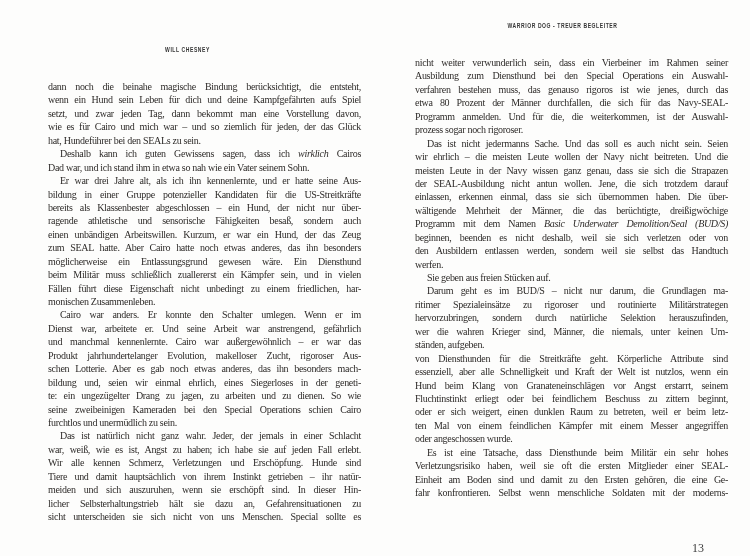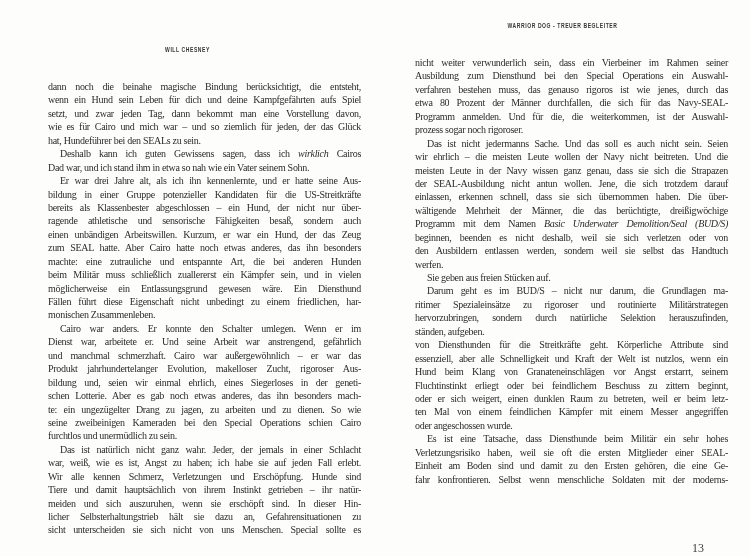--- a/index.html
+++ b/index.html
@@ -66,31 +66,30 @@
         <div class="line"><span>wie es für Cairo und mich war – und so ziemlich für jeden, der das Glück</span></div>
         <div class="line noj"><span>hat, Hundeführer bei den SEALs zu sein.</span></div>
         <div class="line ind"><span>Deshalb kann ich guten Gewissens sagen, dass ich </span><span class="em">wirklich</span><span> Cairos</span></div>
         <div class="line noj"><span>Dad war, und ich stand ihm in etwa so nah wie ein Vater seinem Sohn.</span></div>
         <div class="line ind"><span>Er war drei Jahre alt, als ich ihn kennenlernte, und er hatte seine Aus-</span></div>
         <div class="line"><span>bildung in einer Gruppe potenzieller Kandidaten für die US-Streitkräfte</span></div>
         <div class="line"><span>bereits als Klassenbester abgeschlossen – ein Hund, der nicht nur über-</span></div>
         <div class="line"><span>ragende athletische und sensorische Fähigkeiten besaß, sondern auch</span></div>
         <div class="line"><span>einen unbändigen Arbeitswillen. Kurzum, er war ein Hund, der das Zeug</span></div>
         <div class="line"><span>zum SEAL hatte. Aber Cairo hatte noch etwas anderes, das ihn besonders</span></div>
-        <div class="line"><span>machte: eine zutrauliche und entspannte Art, die bei anderen Hunden</span></div>
+        <div class="line"><span>möglicherweise ein Entlassungsgrund gewesen wäre. Ein Diensthund</span></div>
         <div class="line"><span>beim Militär muss schließlich zuallererst ein Kämpfer sein, und in vielen</span></div>
-        <div class="line"><span>möglicherweise ein Entlassungsgrund gewesen wäre. Ein Diensthund</span></div>
         <div class="line"><span>Fällen führt diese Eigenschaft nicht unbedingt zu einem friedlichen, har-</span></div>
         <div class="line noj"><span>monischen Zusammenleben.</span></div>
         <div class="line ind"><span>Cairo war anders. Er konnte den Schalter umlegen. Wenn er im</span></div>
         <div class="line"><span>Dienst war, arbeitete er. Und seine Arbeit war anstrengend, gefährlich</span></div>
-        <div class="line"><span>und manchmal schmerzhaft. Cairo war außergewöhnlich – er war das</span></div>
+        <div class="line"><span>und manchmal kennenlernte. Cairo war außergewöhnlich – er war das</span></div>
         <div class="line"><span>Produkt jahrhundertelanger Evolution, makelloser Zucht, rigoroser Aus-</span></div>
+        <div class="line"><span>schen Lotterie. Aber es gab noch etwas anderes, das ihn besonders mach-</span></div>
         <div class="line"><span>bildung und, seien wir einmal ehrlich, eines Siegerloses in der geneti-</span></div>
-        <div class="line"><span>schen Lotterie. Aber es gab noch etwas anderes, das ihn besonders mach-</span></div>
         <div class="line"><span>te: ein ungezügelter Drang zu jagen, zu arbeiten und zu dienen. So wie</span></div>
         <div class="line"><span>seine zweibeinigen Kameraden bei den Special Operations schien Cairo</span></div>
         <div class="line noj"><span>furchtlos und unermüdlich zu sein.</span></div>
         <div class="line ind"><span>Das ist natürlich nicht ganz wahr. Jeder, der jemals in einer Schlacht</span></div>
         <div class="line"><span>war, weiß, wie es ist, Angst zu haben; ich habe sie auf jeden Fall erlebt.</span></div>
         <div class="line"><span>Wir alle kennen Schmerz, Verletzungen und Erschöpfung. Hunde sind</span></div>
         <div class="line"><span>Tiere und damit hauptsächlich von ihrem Instinkt getrieben – ihr natür-</span></div>
         <div class="line"><span>meiden und sich auszuruhen, wenn sie erschöpft sind. In dieser Hin-</span></div>
         <div class="line"><span>licher Selbsterhaltungstrieb hält sie dazu an, Gefahrensituationen zu</span></div>
         <div class="line"><span>sicht unterscheiden sie sich nicht von uns Menschen. Special sollte es</span></div>
@@ -104,30 +103,31 @@
         <div class="line"><span>nicht weiter verwunderlich sein, dass ein Vierbeiner im Rahmen seiner</span></div>
         <div class="line"><span>Ausbildung zum Diensthund bei den Special Operations ein Auswahl-</span></div>
         <div class="line"><span>verfahren bestehen muss, das genauso rigoros ist wie jenes, durch das</span></div>
         <div class="line"><span>etwa 80 Prozent der Männer durchfallen, die sich für das Navy-SEAL-</span></div>
         <div class="line"><span>Programm anmelden. Und für die, die weiterkommen, ist der Auswahl-</span></div>
         <div class="line noj"><span>prozess sogar noch rigoroser.</span></div>
         <div class="line ind"><span>Das ist nicht jedermanns Sache. Und das soll es auch nicht sein. Seien</span></div>
         <div class="line"><span>wir ehrlich – die meisten Leute wollen der Navy nicht beitreten. Und die</span></div>
         <div class="line"><span>meisten Leute in der Navy wissen ganz genau, dass sie sich die Strapazen</span></div>
         <div class="line"><span>der SEAL-Ausbildung nicht antun wollen. Jene, die sich trotzdem darauf</span></div>
-        <div class="line"><span>einlassen, erkennen schnell, dass sie sich übernommen haben. Die über-</span></div>
+        <div class="line"><span>einlassen, erkennen einmal, dass sie sich übernommen haben. Die über-</span></div>
         <div class="line"><span>wältigende Mehrheit der Männer, die das berüchtigte, dreißigwöchige</span></div>
         <div class="line"><span>Programm mit dem Namen </span><span class="em">Basic Underwater Demolition/Seal (BUD/S)</span></div>
         <div class="line"><span>beginnen, beenden es nicht deshalb, weil sie sich verletzen oder von</span></div>
         <div class="line"><span>den Ausbildern entlassen werden, sondern weil sie selbst das Handtuch</span></div>
         <div class="line noj"><span>werfen.</span></div>
         <div class="line ind noj"><span>Sie geben aus freien Stücken auf.</span></div>
         <div class="line ind"><span>Darum geht es im BUD/S – nicht nur darum, die Grundlagen ma-</span></div>
         <div class="line"><span>ritimer Spezialeinsätze zu rigoroser und routinierte Militärstrategen</span></div>
         <div class="line"><span>hervorzubringen, sondern durch natürliche Selektion herauszufinden,</span></div>
+        <div class="line"><span>wer die wahren Krieger sind, Männer, die niemals, unter keinen Um-</span></div>
         <div class="line noj"><span>ständen, aufgeben.</span></div>
         <div class="line"><span>von Diensthunden für die Streitkräfte geht. Körperliche Attribute sind</span></div>
         <div class="line"><span>essenziell, aber alle Schnelligkeit und Kraft der Welt ist nutzlos, wenn ein</span></div>
         <div class="line"><span>Hund beim Klang von Granateneinschlägen vor Angst erstarrt, seinem</span></div>
         <div class="line"><span>Fluchtinstinkt erliegt oder bei feindlichem Beschuss zu zittern beginnt,</span></div>
         <div class="line"><span>oder er sich weigert, einen dunklen Raum zu betreten, weil er beim letz-</span></div>
         <div class="line"><span>ten Mal von einem feindlichen Kämpfer mit einem Messer angegriffen</span></div>
         <div class="line noj"><span>oder angeschossen wurde.</span></div>
         <div class="line ind"><span>Es ist eine Tatsache, dass Diensthunde beim Militär ein sehr hohes</span></div>
         <div class="line"><span>Verletzungsrisiko haben, weil sie oft die ersten Mitglieder einer SEAL-</span></div>

